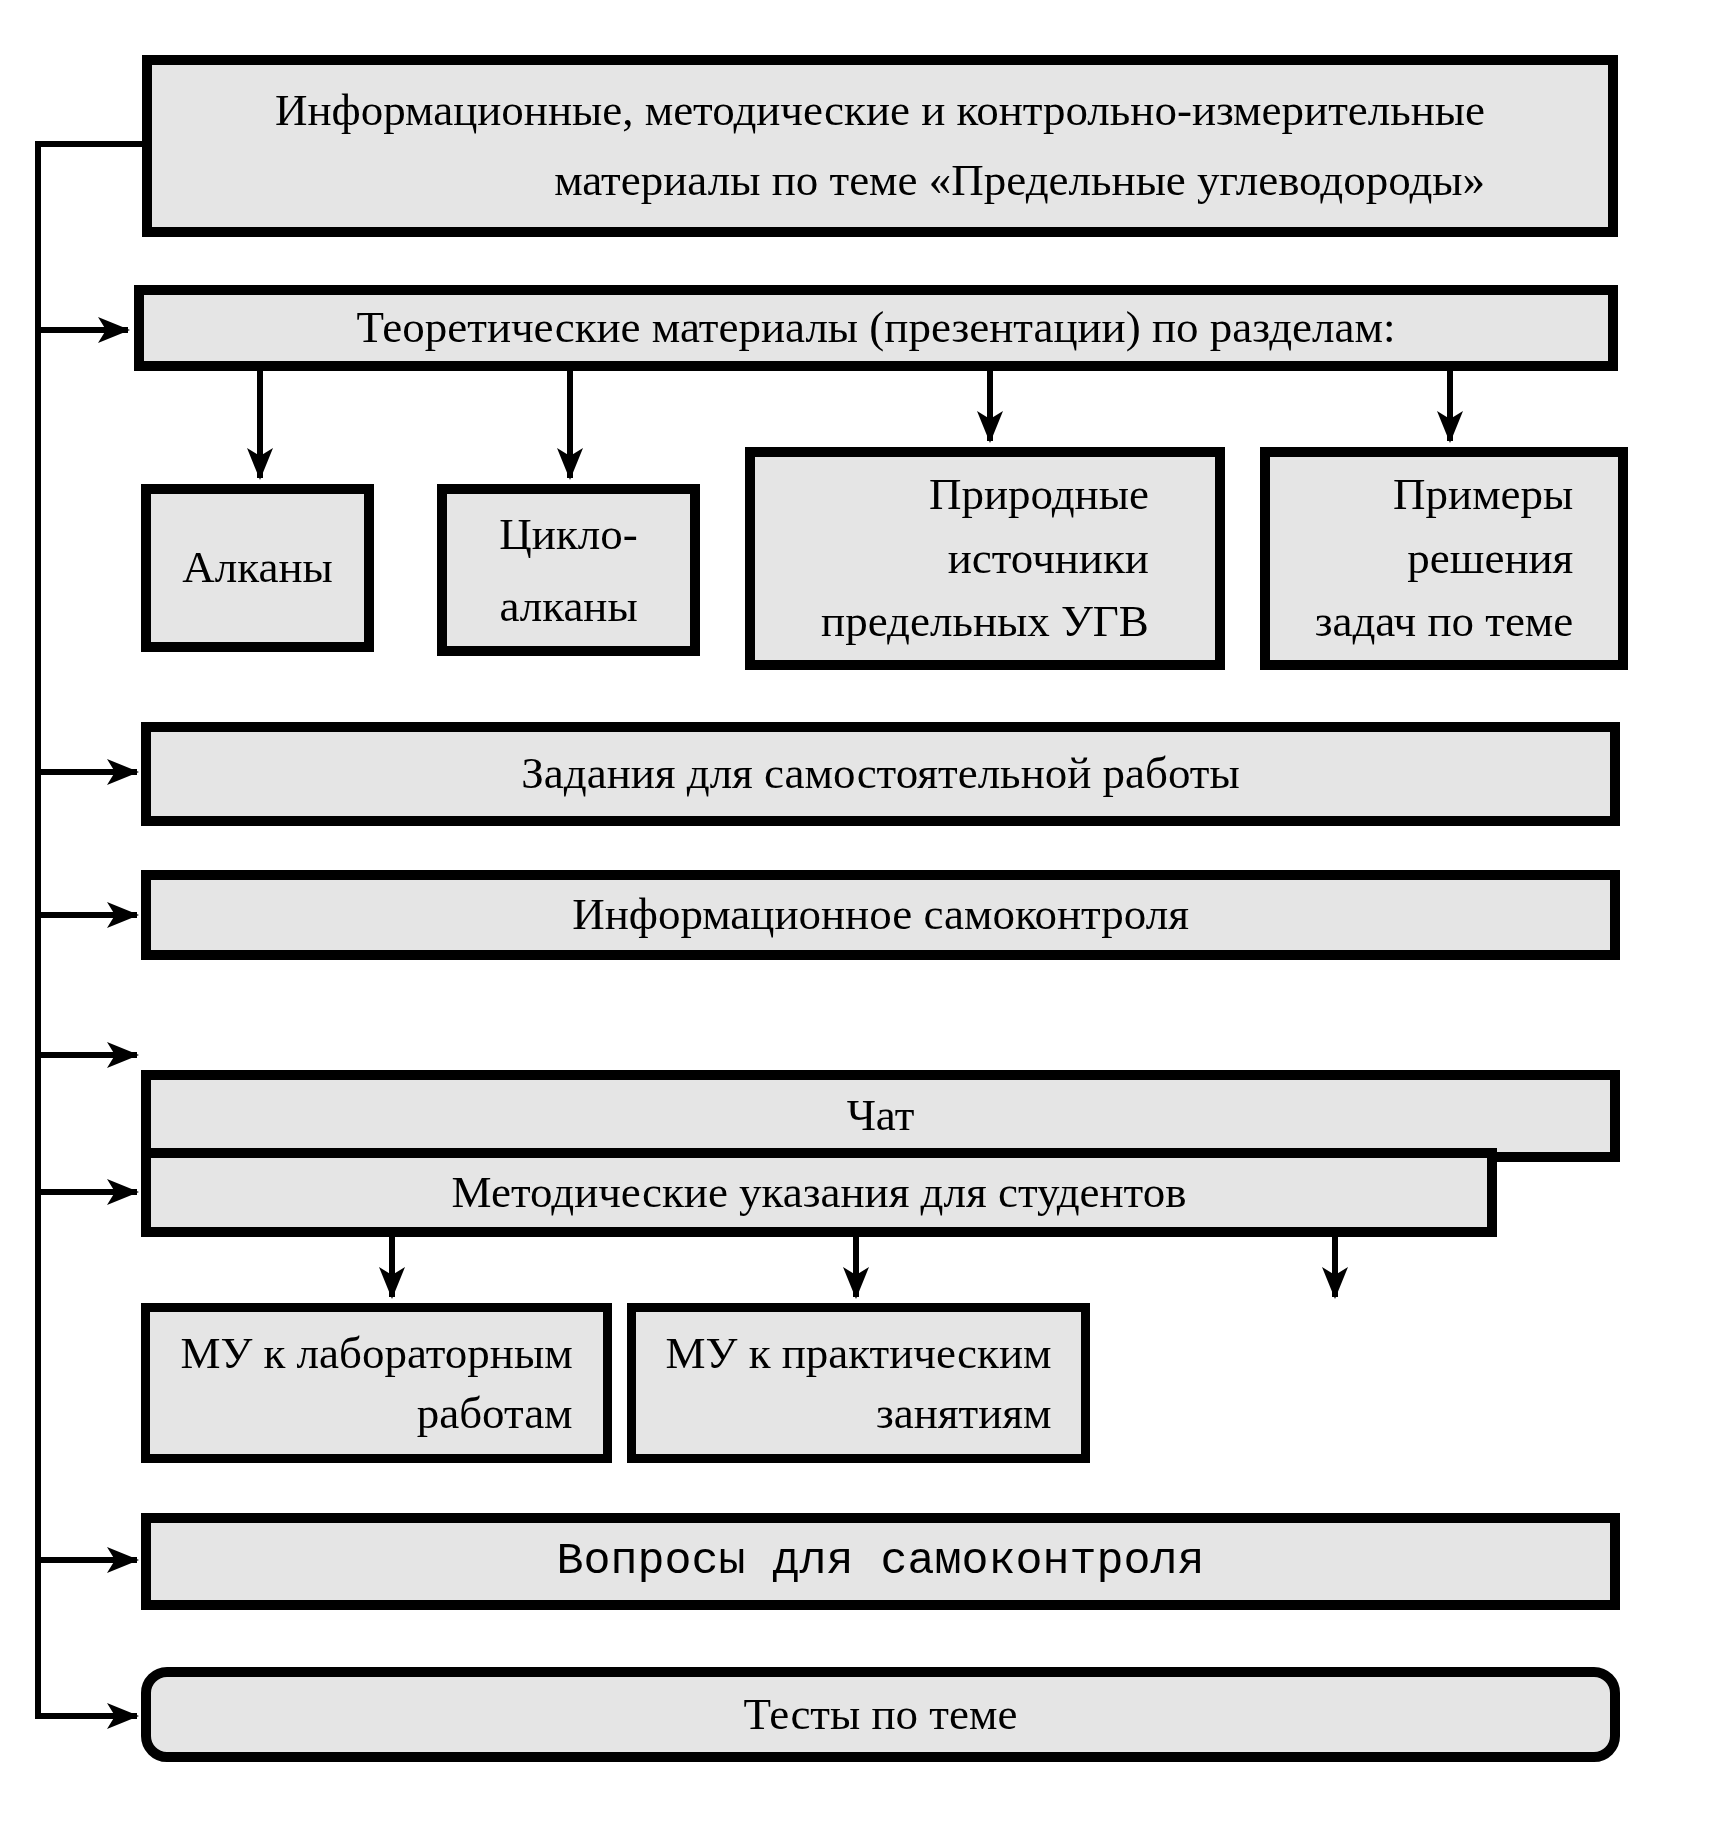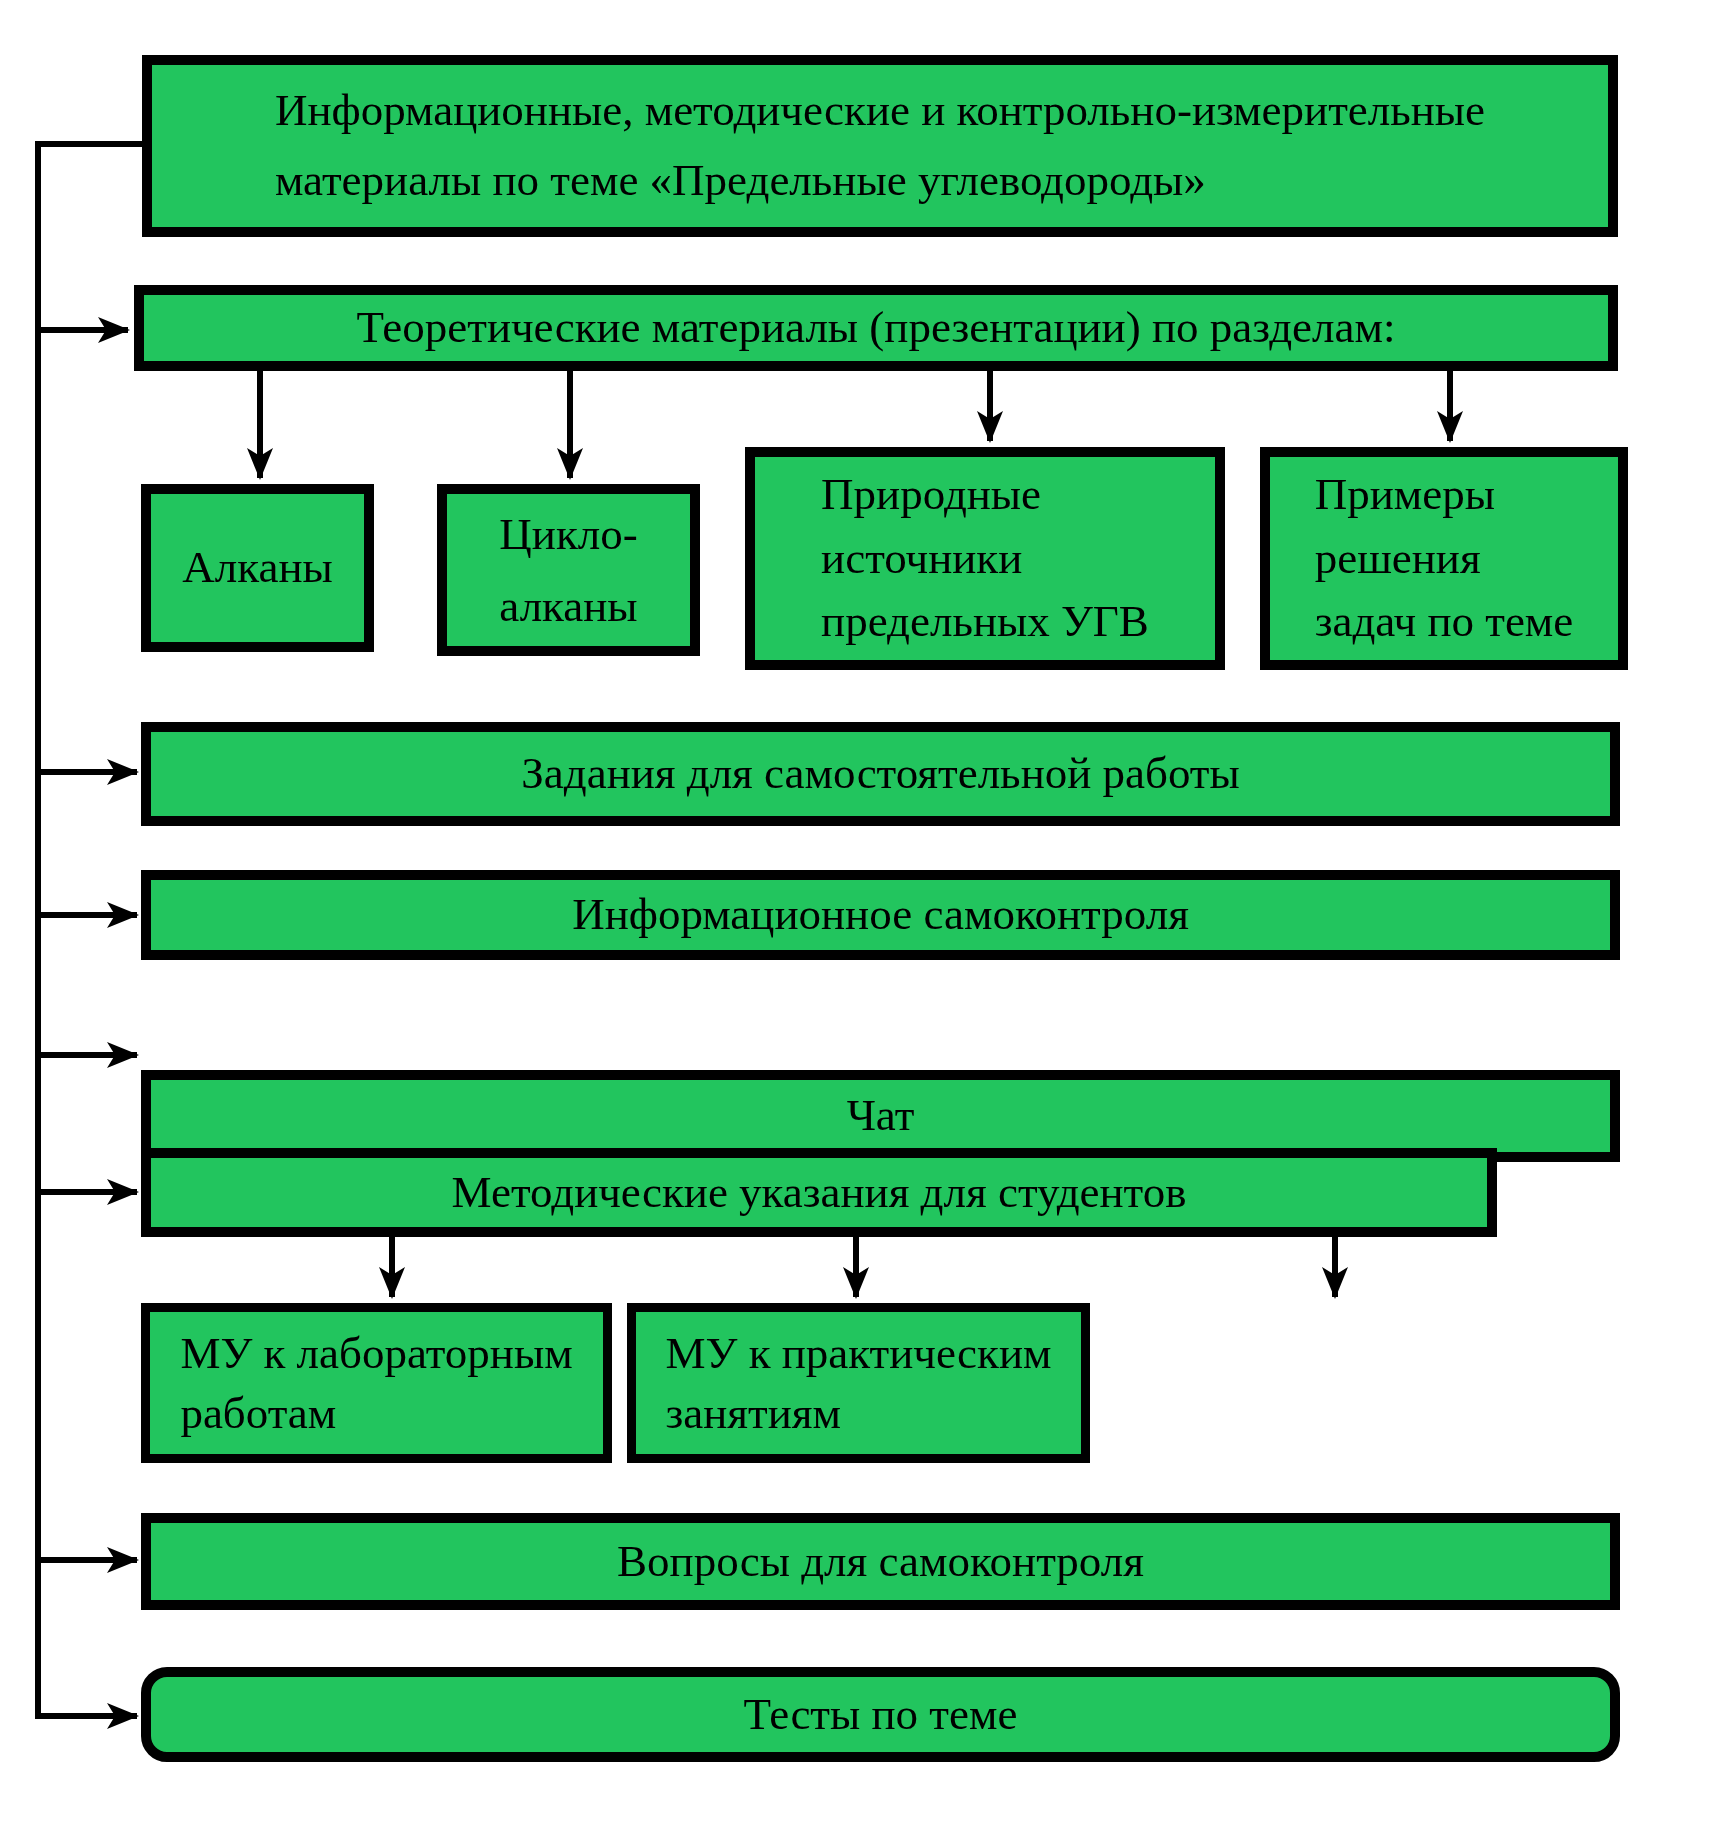--- a/index.html
+++ b/index.html
@@ -9,41 +9,41 @@
     background:#ffffff;
     font-family:"Liberation Serif","DejaVu Serif",serif;
     color:#000;
     overflow:hidden;
   }
   #connectors{position:absolute;left:0;top:0;width:1712px;height:1842px;}
   .box{
     position:absolute;
     box-sizing:border-box;
     border:10px solid #000;
-    background:#22c55e;
+    background:#e5e5e5;
     display:flex;align-items:center;justify-content:center;
-    text-align:left;
+    text-align:right;
     font-size:45px;line-height:1.5;
     white-space:pre-line;
     padding:4px 10px;
   }
   .b-root   {left:142px; top:55px;   width:1476px; height:182px; line-height:1.55;}
   .b-theory {left:134px; top:285px;  width:1484px; height:86px;}
   .b-alkany {left:141px; top:484px;  width:233px;  height:168px;}
   .b-cyklo  {left:437px; top:484px;  width:263px;  height:172px; line-height:1.6;}
   .b-prirod {left:745px; top:447px;  width:480px;  height:223px; line-height:1.42;}
   .b-primery{left:1260px;top:447px;  width:368px;  height:223px; line-height:1.42;}
   .b-zadaniya{left:141px;top:722px;  width:1479px; height:104px;}
   .b-inform {left:141px; top:870px;  width:1479px; height:90px;}
   .b-chat   {left:141px; top:1022px; width:1479px; height:92px;margin-top:48px;}
   .b-metod  {left:141px; top:1148px; width:1356px; height:89px;}
   .b-mu1    {left:141px; top:1303px; width:471px;  height:160px; border-width:9px; line-height:1.34;}
   .b-mu2    {left:627px; top:1303px; width:463px;  height:160px; border-width:9px; line-height:1.34;}
   .b-mu3    {left:1105px;top:1303px; width:525px;  height:160px; border-width:9px; line-height:1.34;}
-  .b-voprosy{left:141px; top:1513px; width:1479px; height:97px;}
+  .b-voprosy{left:141px; top:1513px; width:1479px; height:97px;font-family:Liberation Mono, monospace;}
   .b-testy  {left:141px; top:1667px; width:1479px; height:95px;border-radius:26px;}
 </style>
 </head>
 <body>
 
 <div id="canvas">
 
   <svg id="connectors" viewBox="0 0 1712 1842" xmlns="http://www.w3.org/2000/svg">
     <defs>
       <marker id="arr" markerUnits="userSpaceOnUse" markerWidth="40" markerHeight="30" refX="30" refY="13" orient="auto">

